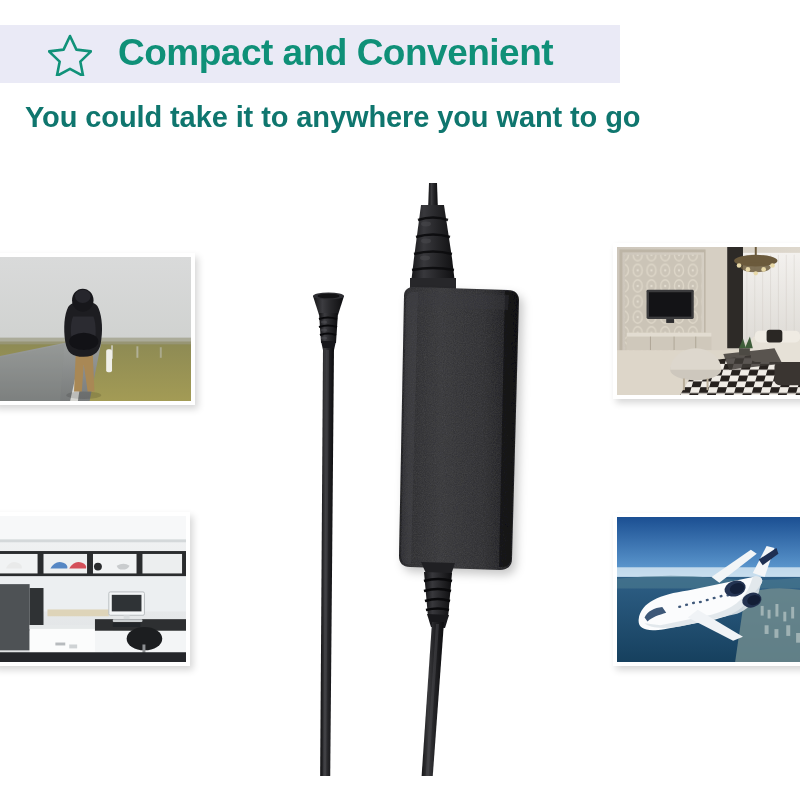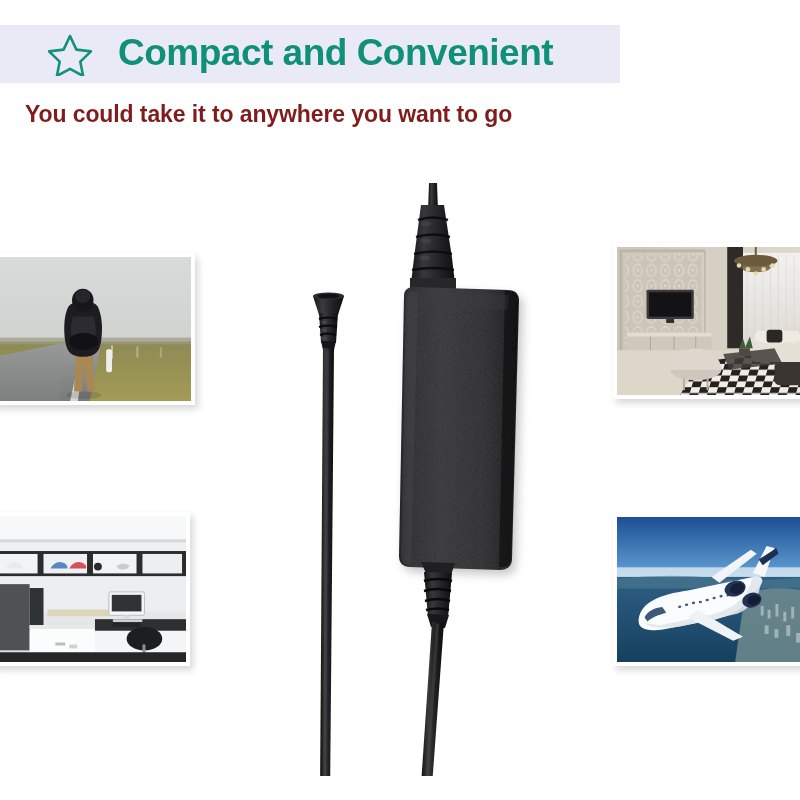--- a/index.html
+++ b/index.html
@@ -45,23 +45,23 @@
     font-weight: bold;
     color: #0f9078;
     letter-spacing: -0.5px;
     white-space: nowrap;
     font-family: "Liberation Sans", sans-serif;
   }
   .subtitle {
     position: absolute;
     left: 25px;
     top: 101px;
-    font-size: 23px;
+    font-size: 29px;
     font-weight: bold;
-    color: #7f1d1d;
+    color: #0f766e;
     white-space: nowrap;
     letter-spacing: -0.1px;
     font-family: "Liberation Sans", sans-serif;
   }
 
   
   .photo {
     position: absolute;
     background: #ffffff;
     padding: 4px;

